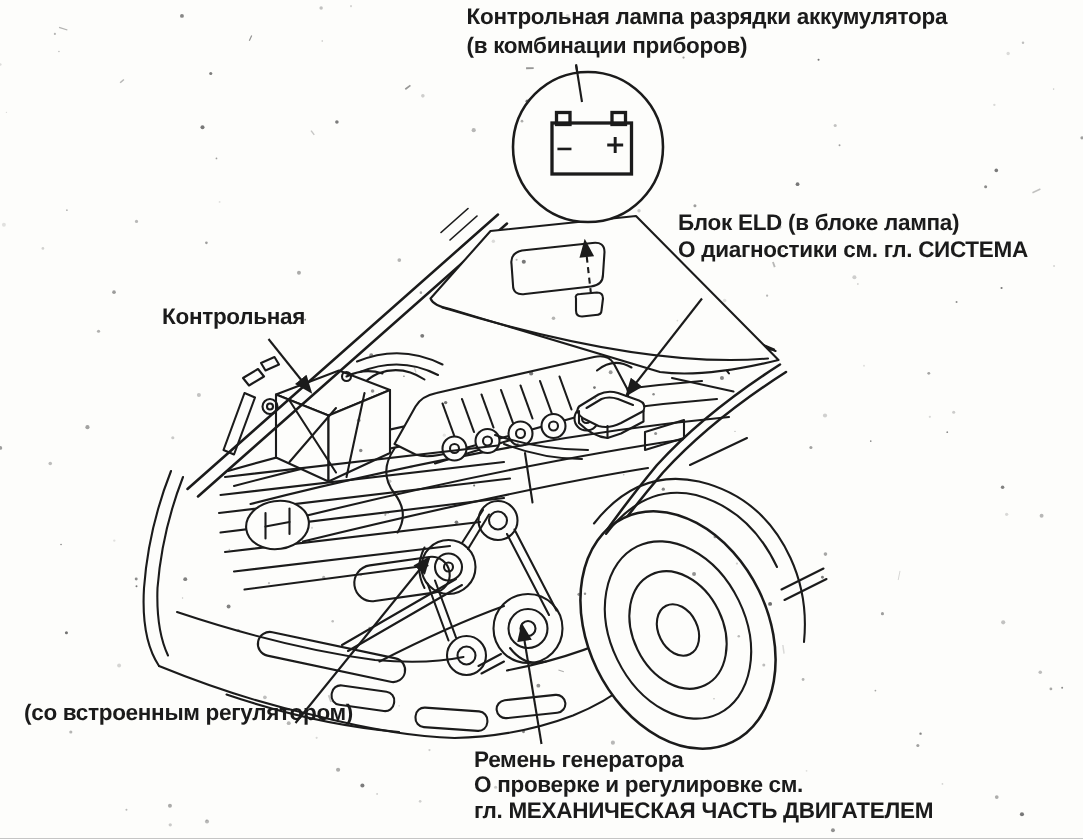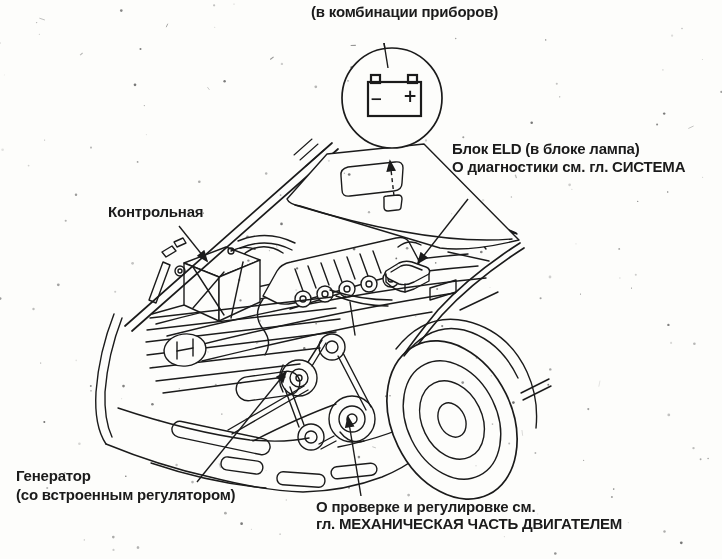--- a/index.html
+++ b/index.html
@@ -400,35 +400,36 @@
         <line x1="515.3" y1="174.7" x2="516.5" y2="178.1" stroke="#2a2a2a" stroke-width="1.25" opacity="0.32"></line>
         <line x1="257.5" y1="340.8" x2="256.7" y2="343.8" stroke="#2a2a2a" stroke-width="1.23" opacity="0.38"></line>
         <line x1="207.4" y1="87.1" x2="209.5" y2="89.9" stroke="#2a2a2a" stroke-width="0.95" opacity="0.26"></line>
         <line x1="355.8" y1="45.4" x2="350.7" y2="45.5" stroke="#2a2a2a" stroke-width="1.17" opacity="0.48"></line>
         <line x1="167.8" y1="23.7" x2="166.2" y2="27.2" stroke="#2a2a2a" stroke-width="0.78" opacity="0.51"></line>
         <line x1="273.6" y1="56.9" x2="270.2" y2="59.5" stroke="#2a2a2a" stroke-width="1.13" opacity="0.48"></line>
       </g>
   </svg>
 
   <div class="callout" style="left:311px;top:2px;line-height:19px">
+    <div>Контрольная лампа разрядки аккумулятора</div>
     <div>(в комбинации приборов)</div>
   </div>
 
   <div class="callout" style="left:452px;top:140px;line-height:18px">
     <div>Блок ELD (в блоке лампа)</div>
     <div>О диагностики см. гл. СИСТЕМА</div>
   </div>
 
   <div class="callout" style="left:108px;top:203px">
     <div>Контрольная</div>
   </div>
 
   <div class="callout" style="left:16px;top:466px;line-height:19px">
-    <div>Генератор</div>
     <div>(со встроенным регулятором)</div>
   </div>
 
   <div class="callout" style="left:316px;top:498px;line-height:17px">
+    <div>Ремень генератора</div>
     <div>О проверке и регулировке см.</div>
     <div>гл. МЕХАНИЧЕСКАЯ ЧАСТЬ ДВИГАТЕЛЕМ</div>
   </div>
 
 </div>
 
 </body></html>

